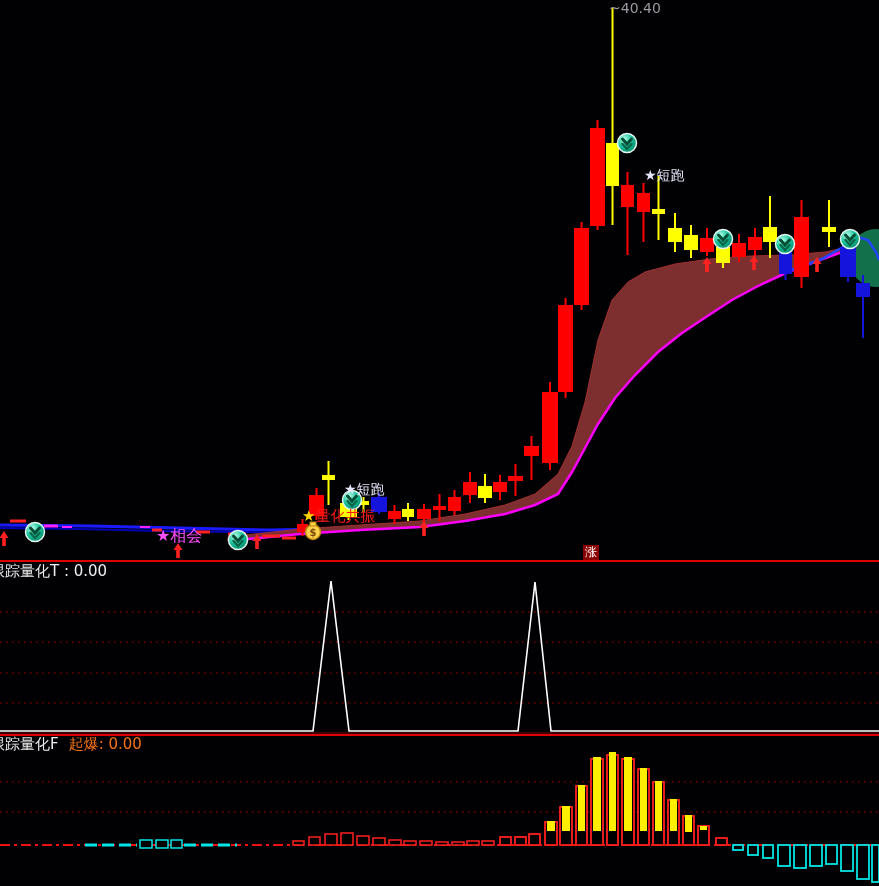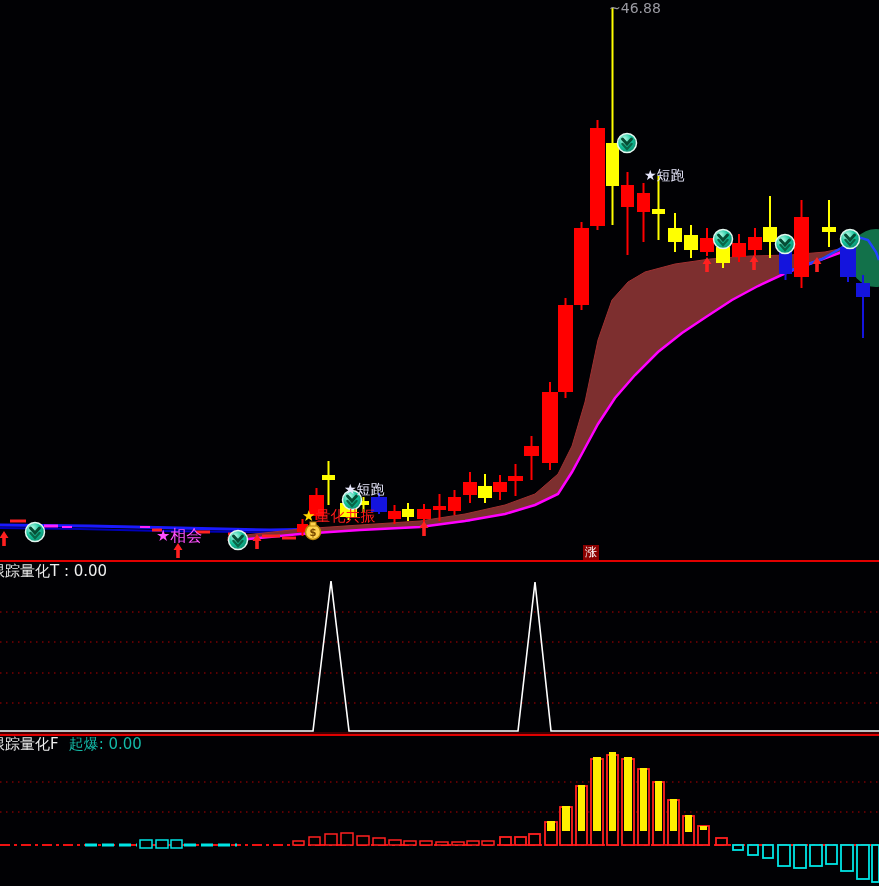--- a/index.html
+++ b/index.html
@@ -11,21 +11,21 @@
   #ann-duanpao-mid{left:344px;top:482px;color:#e6e6fa;font-size:14px;}
   #ann-gongzhen{left:302px;top:508px;font-size:15px;}
   #ann-gongzhen .star{color:#ffd700;}
   #ann-gongzhen .txt{color:#ff1a1a;}
   #ann-xianghui{left:156px;top:527px;color:#ff50ff;font-size:16px;}
   #badge-zhang{left:583px;top:545px;background:#8a0000;color:#fff;font-size:12px;
                padding:1px 2px;}
   #lbl-panel-t{left:-10px;top:563px;color:#eeeeee;font-size:15px;}
   #lbl-panel-f{left:-10px;top:736px;font-size:15px;}
   #lbl-panel-f .w{color:#eeeeee;}
-  #lbl-panel-f .r{color:#14b8a6;margin-left:10px;}
+  #lbl-panel-f .r{color:#f97316;margin-left:10px;}
   svg{position:absolute;left:0;top:0;}
 </style>
 </head>
 <body>
 
 <div id="screen">
   <svg id="chart-svg" width="879" height="886" viewBox="0 0 879 886">
     <defs>
       <radialGradient id="icongrad" cx="35%" cy="30%" r="75%">
         <stop offset="0%" stop-color="#b8ffe9"></stop>
@@ -213,21 +213,21 @@
         <rect x="778" y="845" width="12" height="21" fill="#000" stroke="#00e5e5" stroke-width="1.8"></rect>
         <rect x="794" y="845" width="12" height="23" fill="#000" stroke="#00e5e5" stroke-width="1.8"></rect>
         <rect x="810" y="845" width="12" height="21" fill="#000" stroke="#00e5e5" stroke-width="1.8"></rect>
         <rect x="826" y="845" width="11" height="19" fill="#000" stroke="#00e5e5" stroke-width="1.8"></rect>
         <rect x="841" y="845" width="12" height="26" fill="#000" stroke="#00e5e5" stroke-width="1.8"></rect>
         <rect x="857" y="845" width="12" height="34" fill="#000" stroke="#00e5e5" stroke-width="1.8"></rect>
         <rect x="872" y="845" width="7" height="37" fill="#000" stroke="#00e5e5" stroke-width="1.8"></rect>
       </g>
   </svg>
 
-  <div class="lbl" id="lbl-high"><span>~</span><span>46.88</span></div>
+  <div class="lbl" id="lbl-high"><span>~</span><span>40.40</span></div>
 
   <div class="lbl" id="ann-duanpao-top"><span class="star">★</span><span>短跑</span></div>
 
   <div class="lbl" id="ann-duanpao-mid"><span class="star">★</span><span>短跑</span></div>
 
   <div class="lbl" id="ann-gongzhen"><span class="star">★</span><span class="txt">量化共振</span></div>
 
   <div class="lbl" id="ann-xianghui"><span class="star">★</span><span>相会</span></div>
 
   <div class="lbl" id="badge-zhang">涨</div>

